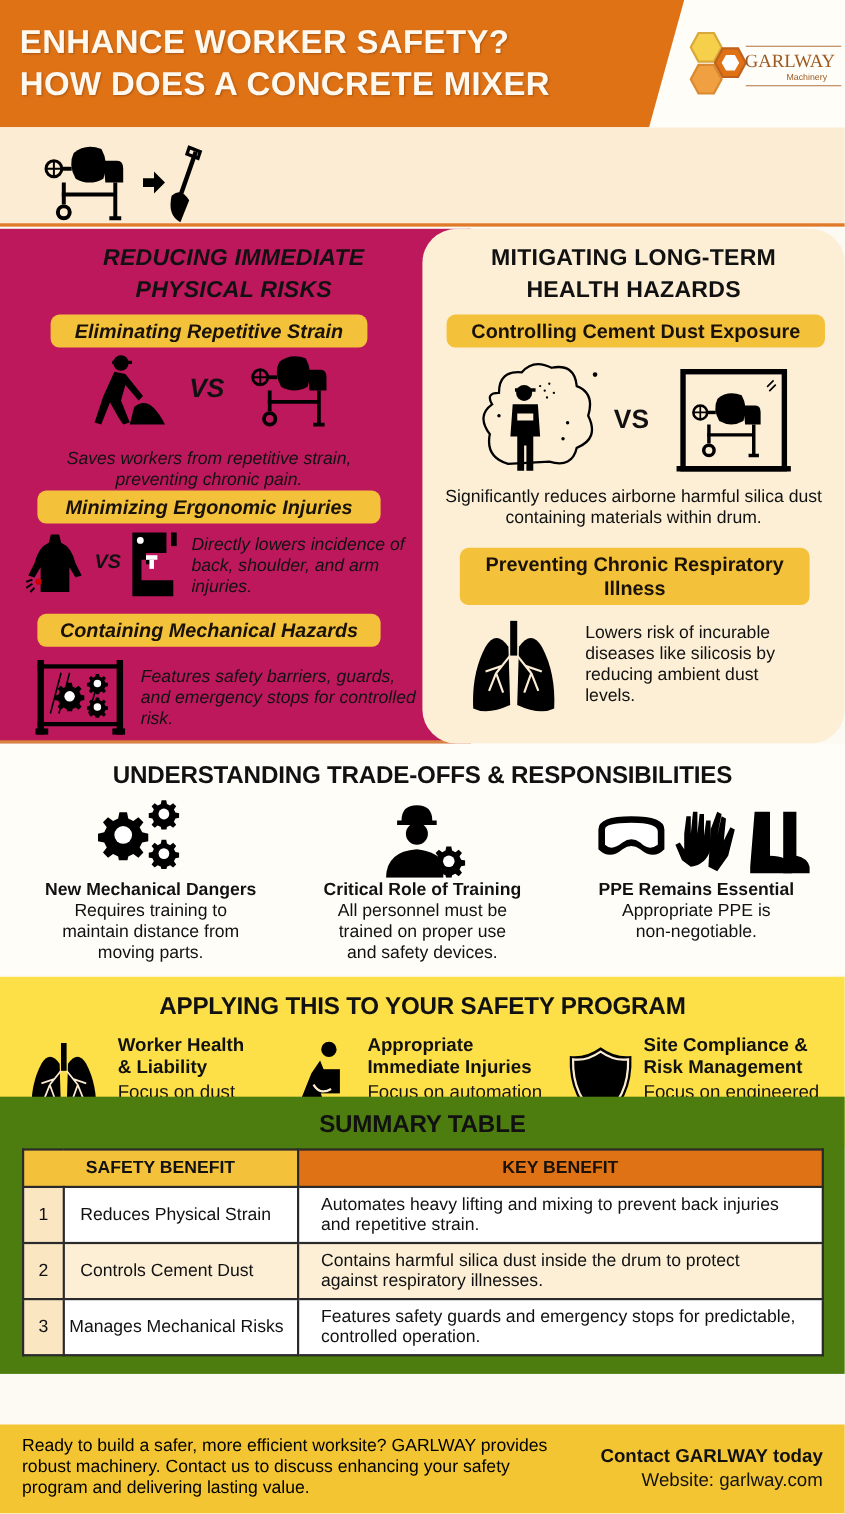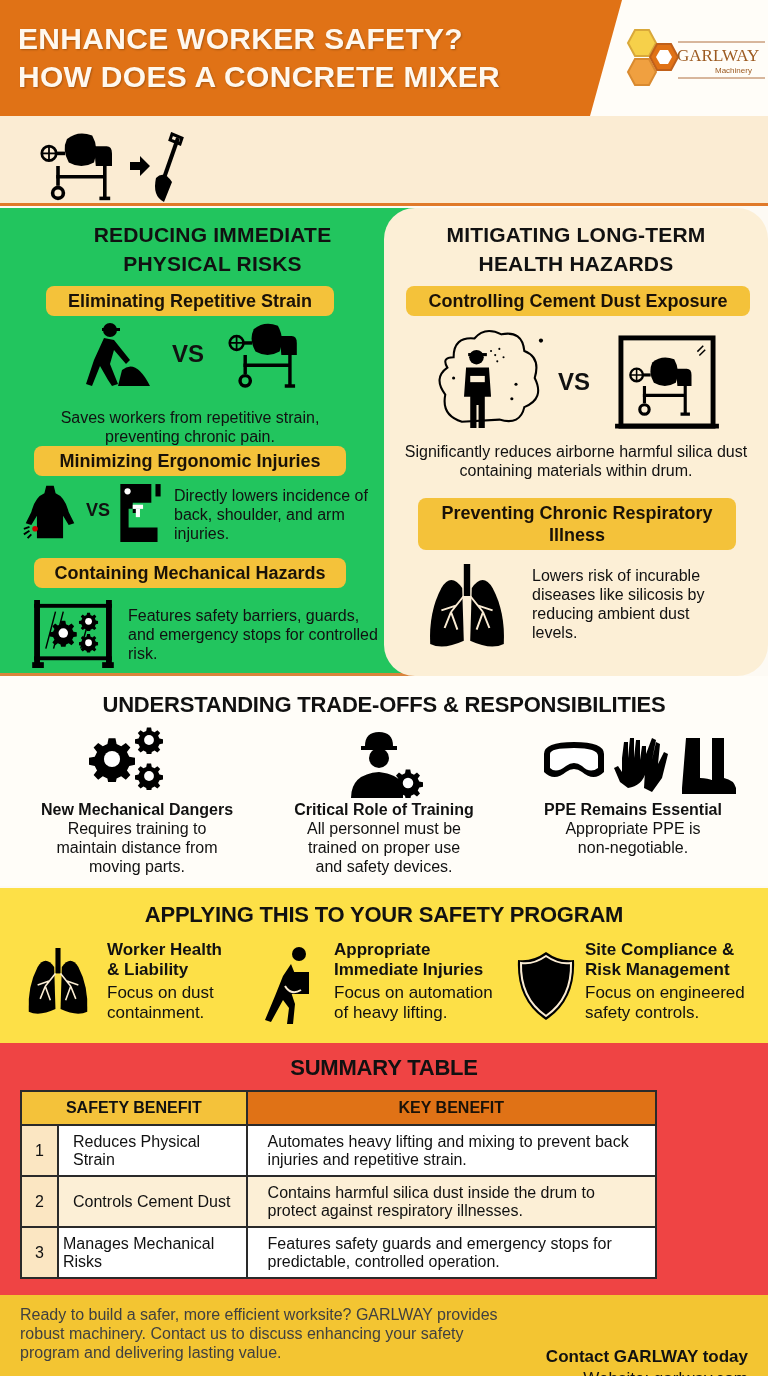--- a/index.html
+++ b/index.html
@@ -15,21 +15,21 @@
   .logo { position: absolute; left: 615px; top: 28px; width: 150px; height: 62px; }
   .logo-text { position: absolute; left: 677px; top: 46px; font-family: "Liberation Serif", serif; color: #9c5a20; font-size: 17px; }
   .logo-sub { position: absolute; left: 715px; top: 66px; font-size: 8px; color: #9c5a20; }
 
   
   .intro { position: absolute; left: 0; top: 116px; width: 768px; height: 90px; background: #fbecd3; border-bottom: 3px solid #e07a2a; }
   .intro-icon { position: absolute; left: 40px; top: 10px; width: 150px; height: 80px; }
   .intro-text { position: absolute; left: 202px; top: 15px; font-size: 24px; font-weight: bold; line-height: 30px; color: #111; width: 540px; }
 
   
-  .panel-left { position: absolute; left: 0; top: 208px; width: 428px; height: 468px; background: #22c55e; border: 3px solid #d9843c; border-top: none; border-left: none; }
+  .panel-left { position: absolute; left: 0; top: 208px; width: 428px; height: 468px; background: #be185d; border: 3px solid #d9843c; border-top: none; border-left: none; font-style: italic; }
   .panel-right { position: absolute; left: 384px; top: 208px; width: 384px; height: 468px; background: #fcefd6; border-radius: 31px; }
   .panel-title { position: absolute; width: 100%; text-align: center; font-weight: bold; font-size: 21px; line-height: 29px; top: 12px; letter-spacing: 0.2px; }
   .pill { position: absolute; background: #f4c23a; border-radius: 8px; font-weight: bold; font-size: 18px; text-align: center; color: #1a1208; line-height: 22px; padding: 4px 8px; }
   .desc { position: absolute; font-size: 16px; line-height: 19px; color: #111; }
   .desc.center { text-align: center; }
   .vs { position: absolute; font-weight: bold; font-size: 24px; }
   .vs.small { font-size: 18px; }
   svg.ico { position: absolute; }
 
   
@@ -39,38 +39,38 @@
   .t-col .t-head { font-weight: bold; font-size: 16px; line-height: 19px; }
   .t-col .t-body { font-size: 16px; line-height: 19px; }
 
   
   .applying { position: absolute; left: 0; top: 888px; width: 768px; height: 155px; background: #fde047; }
   .a-item { position: absolute; top: 52px; }
   .a-head { font-weight: bold; font-size: 17px; line-height: 20px; }
   .a-body { font-size: 17px; line-height: 20px; margin-top: 3px; }
 
   
-  .summary { position: absolute; left: 0; top: 1043px; width: 768px; height: 252px; background: #ef4444; }
-  table.sum { position: absolute; left: 20px; top: 47px; width: 637px; border-collapse: collapse; font-size: 16px; }
+  .summary { position: absolute; left: 0; top: 997px; width: 768px; height: 252px; background: #4d7c0f; }
+  table.sum { position: absolute; left: 20px; top: 47px; width: 729px; border-collapse: collapse; font-size: 16px; }
   table.sum th, table.sum td { border: 2px solid #2a2a2a; }
   table.sum th { height: 34px; font-weight: bold; font-size: 16px; }
   th.h1 { background: #f4c23a; width: 304px; }
   th.h2 { background: #e07216; color: #1a1208; }
   td.num { width: 37px; text-align: center; background: #fbe6c2; }
   td.ben { padding-left: 14px; }
   td.imp { padding: 4px 20px; line-height: 18px; }
   tr.r { height: 51px; }
   tr.alt td.ben, tr.alt td.imp { background: #fcefd6; }
   tr.white td.ben, tr.white td.imp { background: #fff; }
 
   
   .footer { position: absolute; left: 0; top: 1295px; width: 768px; height: 81px; background: #f3c532; }
-  .f-text { position: absolute; left: 20px; top: 10px; width: 500px; font-size: 16px; line-height: 19px; color: #404040; }
+  .f-text { position: absolute; left: 20px; top: 10px; width: 500px; font-size: 16px; line-height: 19px; color: #000000; }
   .f-cta { position: absolute; right: 20px; top: 18px; text-align: right; }
-  .f-cta .c1 { font-weight: bold; font-size: 17px; line-height: 22px; margin-top: 33px; }
+  .f-cta .c1 { font-weight: bold; font-size: 17px; line-height: 22px; }
   .f-cta .c2 { font-size: 17px; line-height: 22px; }
 </style>
 </head>
 <body>
 
 <svg width="0" height="0" style="position:absolute">
   <defs>
     <symbol id="mixer" viewBox="0 0 100 80">
       <circle cx="10" cy="26" r="8" fill="none" stroke="#000" stroke-width="3"></circle>
       <line x1="10" y1="18" x2="10" y2="34" stroke="#000" stroke-width="2"></line>

